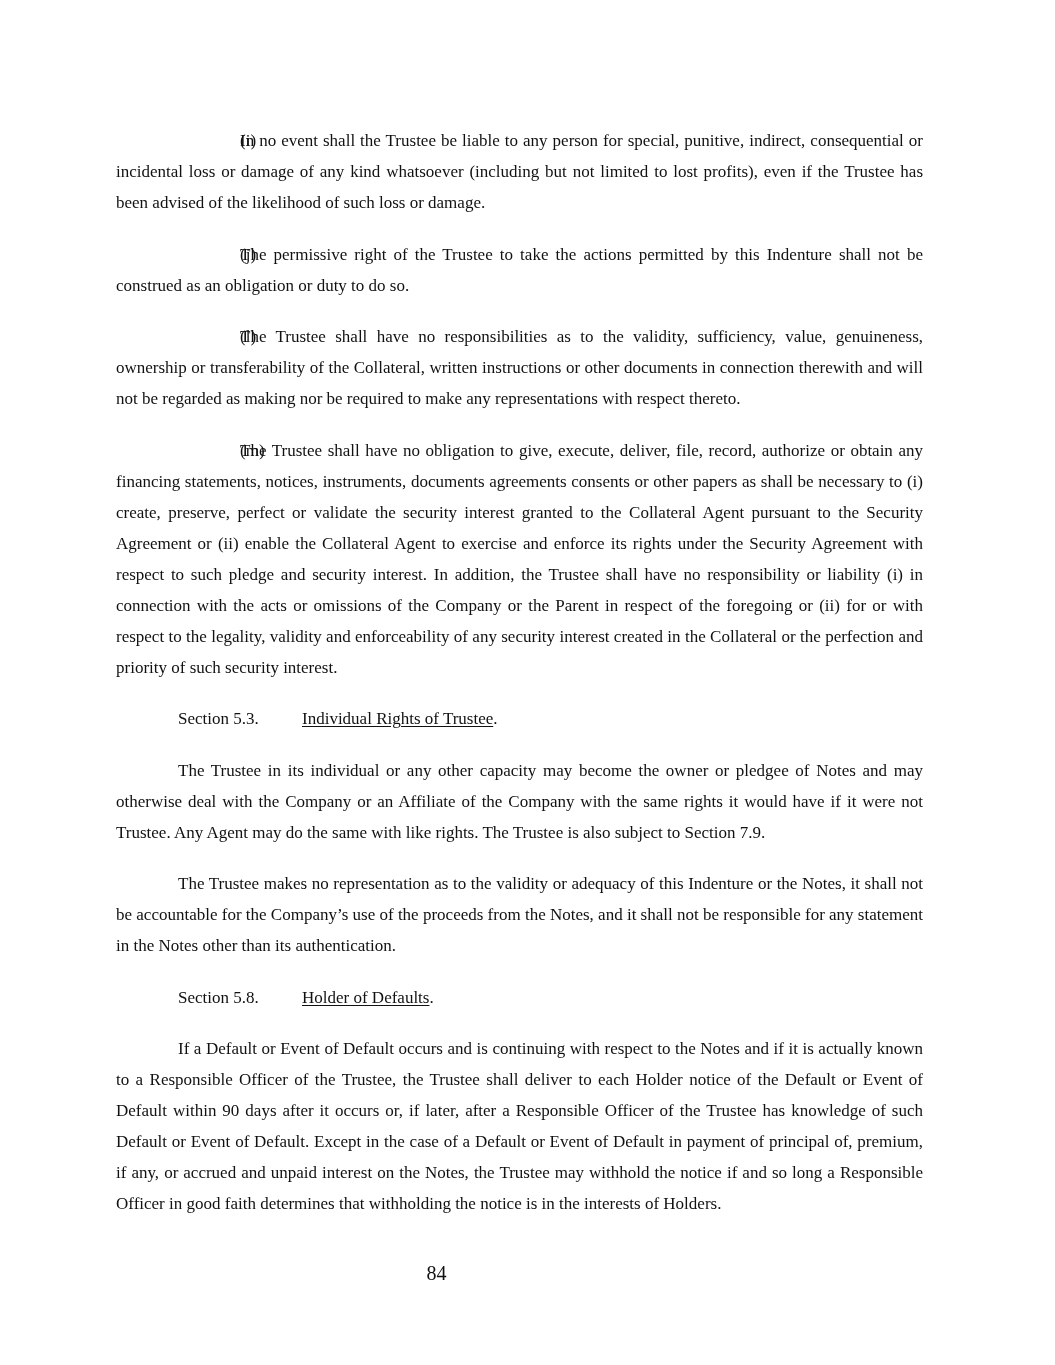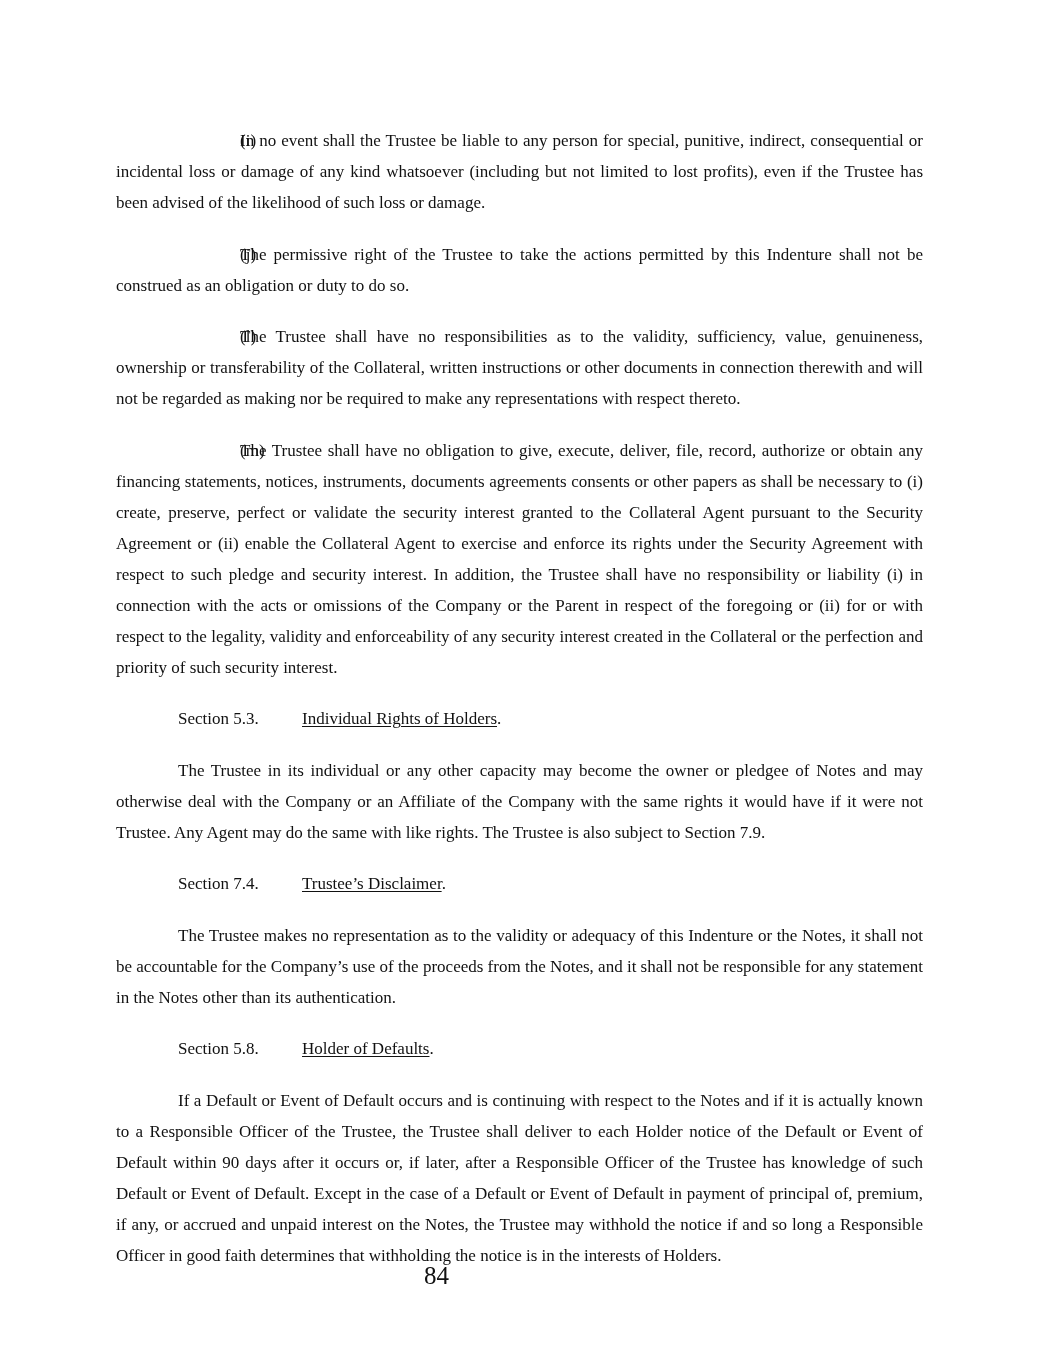--- a/index.html
+++ b/index.html
@@ -44,42 +44,41 @@
     .heading .title {
       text-decoration: underline;
       text-underline-offset: 2px;
     }
     .page-number {
       position: absolute;
       top: 1262px;
       left: 0;
       width: 873px;
       text-align: center;
-      font-size: 25px;
+      font-size: 20px;
     }
   </style>
 </head>
 <body>
 
 <div class="page">
 
   <p class="para"><span class="label">(i)</span><span>In no event shall the Trustee be liable to any person for special, punitive, indirect, consequential or incidental loss or damage of any kind whatsoever (including but not limited to lost profits), even if the Trustee has been advised of the likelihood of such loss or damage.</span></p>
 
   <p class="para"><span class="label">(j)</span><span>The permissive right of the Trustee to take the actions permitted by this Indenture shall not be construed as an obligation or duty to do so.</span></p>
 
 
   <p class="para"><span class="label">(l)</span><span>The Trustee shall have no responsibilities as to the validity, sufficiency, value, genuineness, ownership or transferability of the Collateral, written instructions or other documents in connection therewith and will not be regarded as making nor be required to make any representations with respect thereto.</span></p>
 
   <p class="para"><span class="label">(m)</span><span>The Trustee shall have no obligation to give, execute, deliver, file, record, authorize or obtain any financing statements, notices, instruments, documents agreements consents or other papers as shall be necessary to (i) create, preserve, perfect or validate the security interest granted to the Collateral Agent pursuant to the Security Agreement or (ii) enable the Collateral Agent to exercise and enforce its rights under the Security Agreement with respect to such pledge and security interest. In addition, the Trustee shall have no responsibility or liability (i) in connection with the acts or omissions of the Company or the Parent in respect of the foregoing or (ii) for or with respect to the legality, validity and enforceability of any security interest created in the Collateral or the perfection and priority of such security interest.</span></p>
 
-  <p class="heading"><span class="num">Section 5.3.</span><span class="title">Individual Rights of Holders</span><span>.</span></p>
+  <p class="heading"><span class="num">Section 5.3.</span><span class="title">Individual Rights of Trustee</span><span>.</span></p>
 
   <p class="para">The Trustee in its individual or any other capacity may become the owner or pledgee of Notes and may otherwise deal with the Company or an Affiliate of the Company with the same rights it would have if it were not Trustee. Any Agent may do the same with like rights. The Trustee is also subject to Section 7.9.</p>
 
-  <p class="heading"><span class="num">Section 7.4.</span><span class="title">Trustee’s Disclaimer</span><span>.</span></p>
 
   <p class="para">The Trustee makes no representation as to the validity or adequacy of this Indenture or the Notes, it shall not be accountable for the Company’s use of the proceeds from the Notes, and it shall not be responsible for any statement in the Notes other than its authentication.</p>
 
   <p class="heading"><span class="num">Section 5.8.</span><span class="title">Holder of Defaults</span><span>.</span></p>
 
   <p class="para">If a Default or Event of Default occurs and is continuing with respect to the Notes and if it is actually known to a Responsible Officer of the Trustee, the Trustee shall deliver to each Holder notice of the Default or Event of Default within 90 days after it occurs or, if later, after a Responsible Officer of the Trustee has knowledge of such Default or Event of Default. Except in the case of a Default or Event of Default in payment of principal of, premium, if any, or accrued and unpaid interest on the Notes, the Trustee may withhold the notice if and so long a Responsible Officer in good faith determines that withholding the notice is in the interests of Holders.</p>
 
 </div>
 
 <div class="page-number">84</div>

